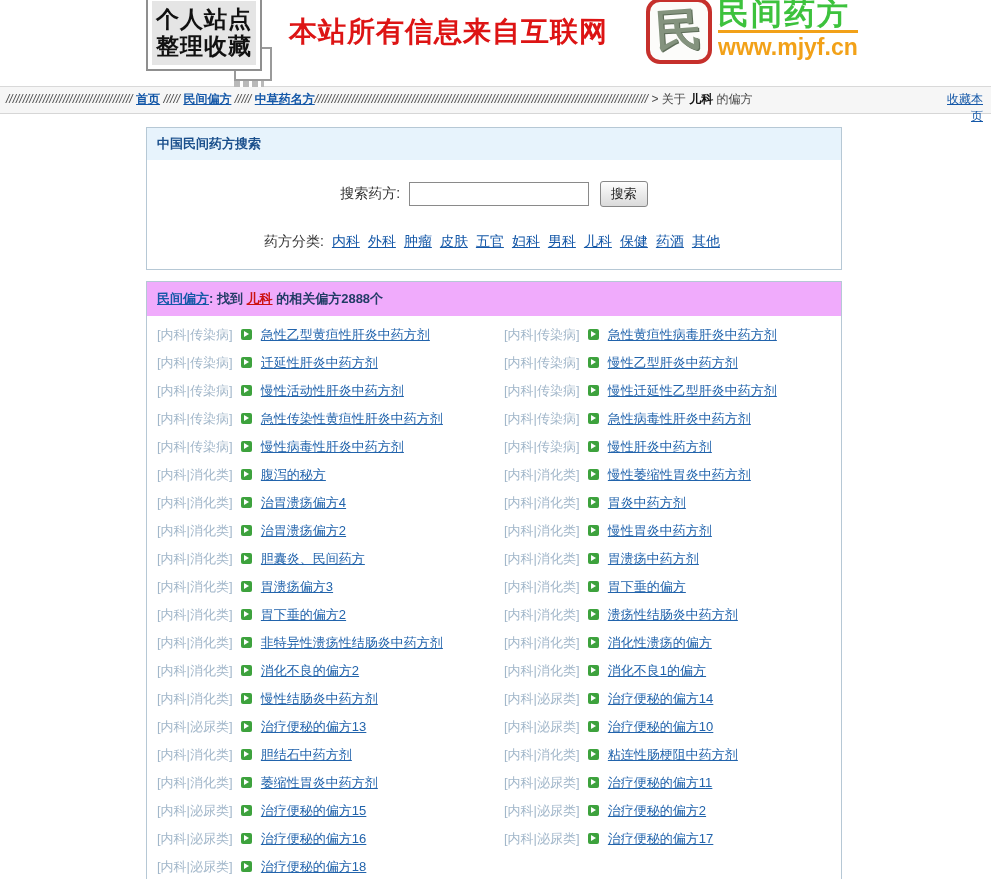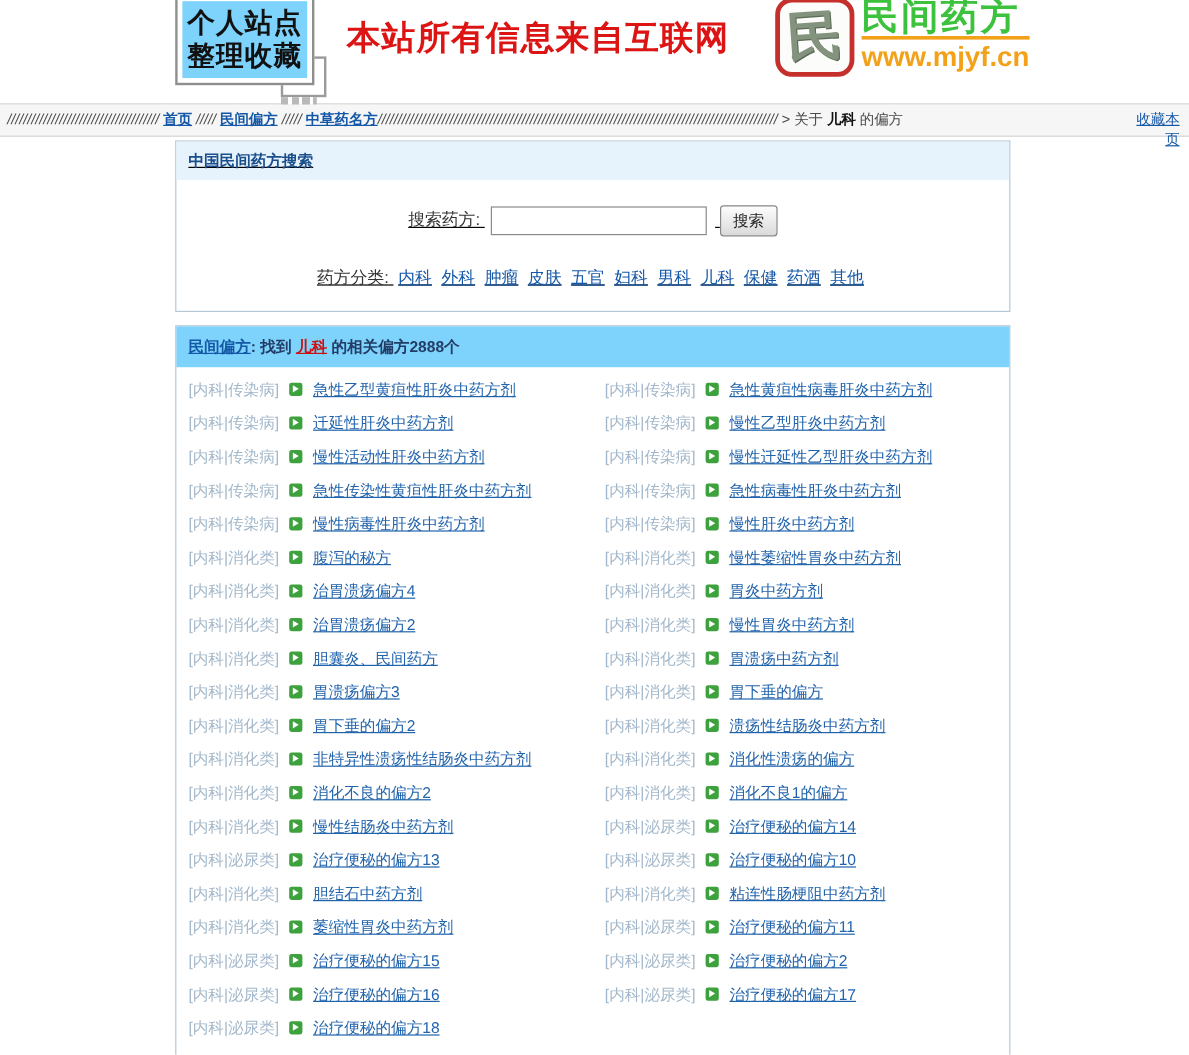--- a/index.html
+++ b/index.html
@@ -11,21 +11,21 @@
   a{cursor:pointer;}
 
   
   .header{position:relative;height:86px;}
   .badge{position:absolute;left:146px;top:-5px;width:116px;height:76px;
     background:#fff;border:2px solid #8f8f8f;padding:4px;box-sizing:border-box;}
   .badge::after{content:"";position:absolute;right:-12px;bottom:-12px;width:34px;height:30px;
     background:#fff;border:2px solid #9a9a9a;z-index:-1;}
   .badge::before{content:"";position:absolute;right:-4px;bottom:-18px;width:30px;height:6px;
     background:repeating-linear-gradient(90deg,#b9b9b9 0 6px,#fff 6px 9px);}
-  .badge-inner{width:100%;height:100%;background:#7dd3fc;display:flex;flex-direction:column;
+  .badge-inner{width:100%;height:100%;background:#e5e5e5;display:flex;flex-direction:column;
     align-items:center;justify-content:center;}
   .badge-line{font-family:"Liberation Serif","DejaVu Serif",serif;font-weight:bold;
     font-size:23px;line-height:27px;color:#111;letter-spacing:1px;}
   .banner{position:absolute;left:289px;top:13px;font-size:28px;font-weight:bold;
     color:#dd1414;letter-spacing:1px;}
   .logo{position:absolute;left:646px;top:-2px;display:flex;align-items:flex-start;}
   .logo-icon{width:58px;height:58px;border:4px solid #c6302c;border-radius:14px;background:#fcfcfa;
     display:flex;align-items:center;justify-content:center;}
   .logo-glyph{font-family:"Liberation Serif","DejaVu Serif",serif;font-weight:bold;font-size:46px;
     color:#84937e;text-shadow:1px 1px 0 #5f6e5a;transform:rotate(-4deg);}
@@ -40,34 +40,34 @@
     word-break:break-all;font-style:italic;}
   .nav a{font-style:normal;}
   .nav .plain{font-style:normal;}
   .nav-link{color:#1558a8;text-decoration:underline;font-weight:bold;}
   .nav-keyword{font-weight:bold;color:#111;}
   .bookmark{float:right;width:42px;text-align:right;color:#1558a8;text-decoration:underline;
     font-style:normal;margin-left:8px;}
 
   
   .box{width:696px;margin-left:146px;border:1px solid #b6c8d5;box-sizing:border-box;background:#fff;}
-  .search-box{margin-top:3px;text-decoration:underline;}
+  .search-box{margin-top:13px;}
   .box-header{background:#e7f3fc;padding:7px 10px;font-size:13px;font-weight:bold;color:#1a4f8c;}
   .search-body{padding:21px 0 18px;text-align:center;}
   .search-row{font-size:14px;color:#333;}
   .search-input{width:172px;height:22px;border:1px solid #8a8a8a;vertical-align:middle;
     margin:0 7px 0 5px;padding:0 3px;font-size:13px;}
   .search-btn{font-size:13px;padding:3px 10px;background:linear-gradient(#fdfdfd,#dadada);
     border:1px solid #878787;border-radius:3px;color:#222;vertical-align:middle;
     font-family:inherit;}
   .cats-row{margin-top:26px;font-size:14px;color:#333;}
   .cat-link{color:#1558a8;text-decoration:underline;margin:0 4px;}
 
   .results-box{margin-top:11px;}
-  .results-header{background:#7dd3fc;padding:8px 10px;font-size:13px;font-weight:bold;}
+  .results-header{background:#f0abfc;padding:8px 10px;font-size:13px;font-weight:bold;}
   .r-link{color:#1558a8;text-decoration:underline;}
   .r-text{color:#223c66;}
   .r-keyword{color:#cc1111;text-decoration:underline;}
 
   .list{display:flex;flex-wrap:wrap;padding:5px 0 10px;}
   .list-item{width:50%;box-sizing:border-box;padding-left:10px;line-height:28px;
     font-size:13px;white-space:nowrap;overflow:hidden;}
   .tag{color:#a2b7ca;}
   .bullet-icon{display:inline-block;width:11px;height:11px;background:#3da23d;
     border-radius:2px;margin:0 5px 0 5px;position:relative;top:1px;}

